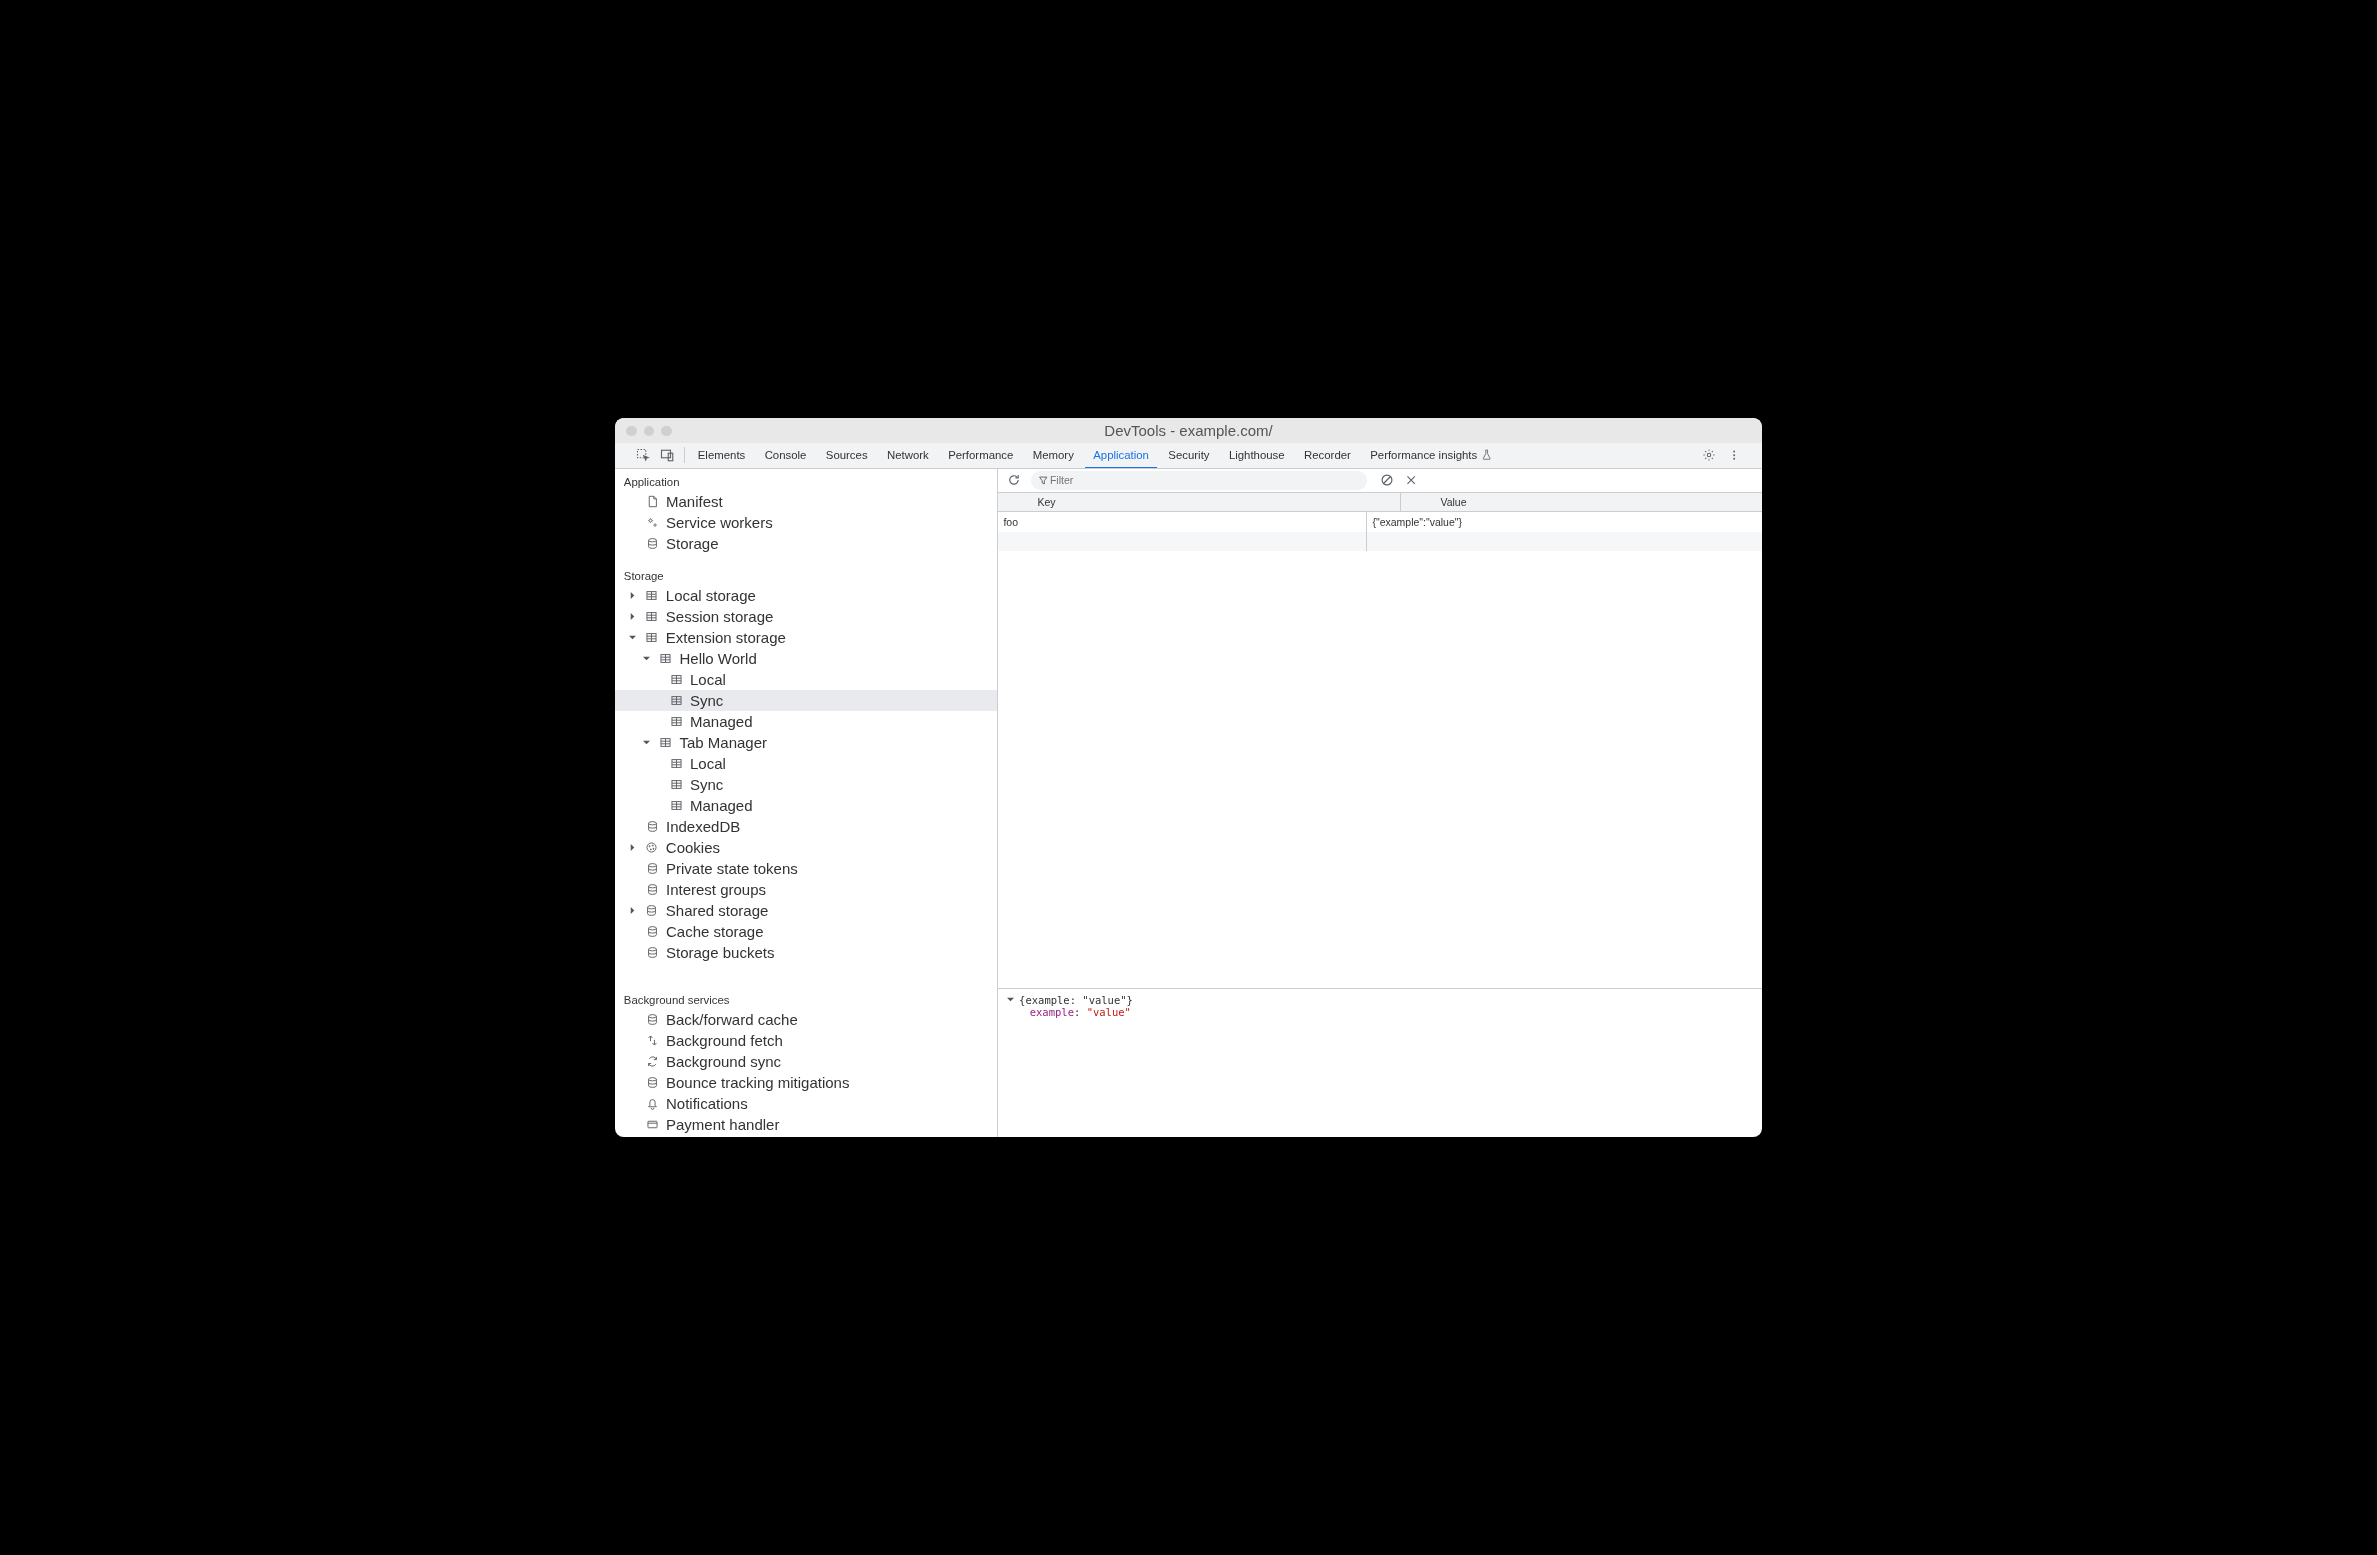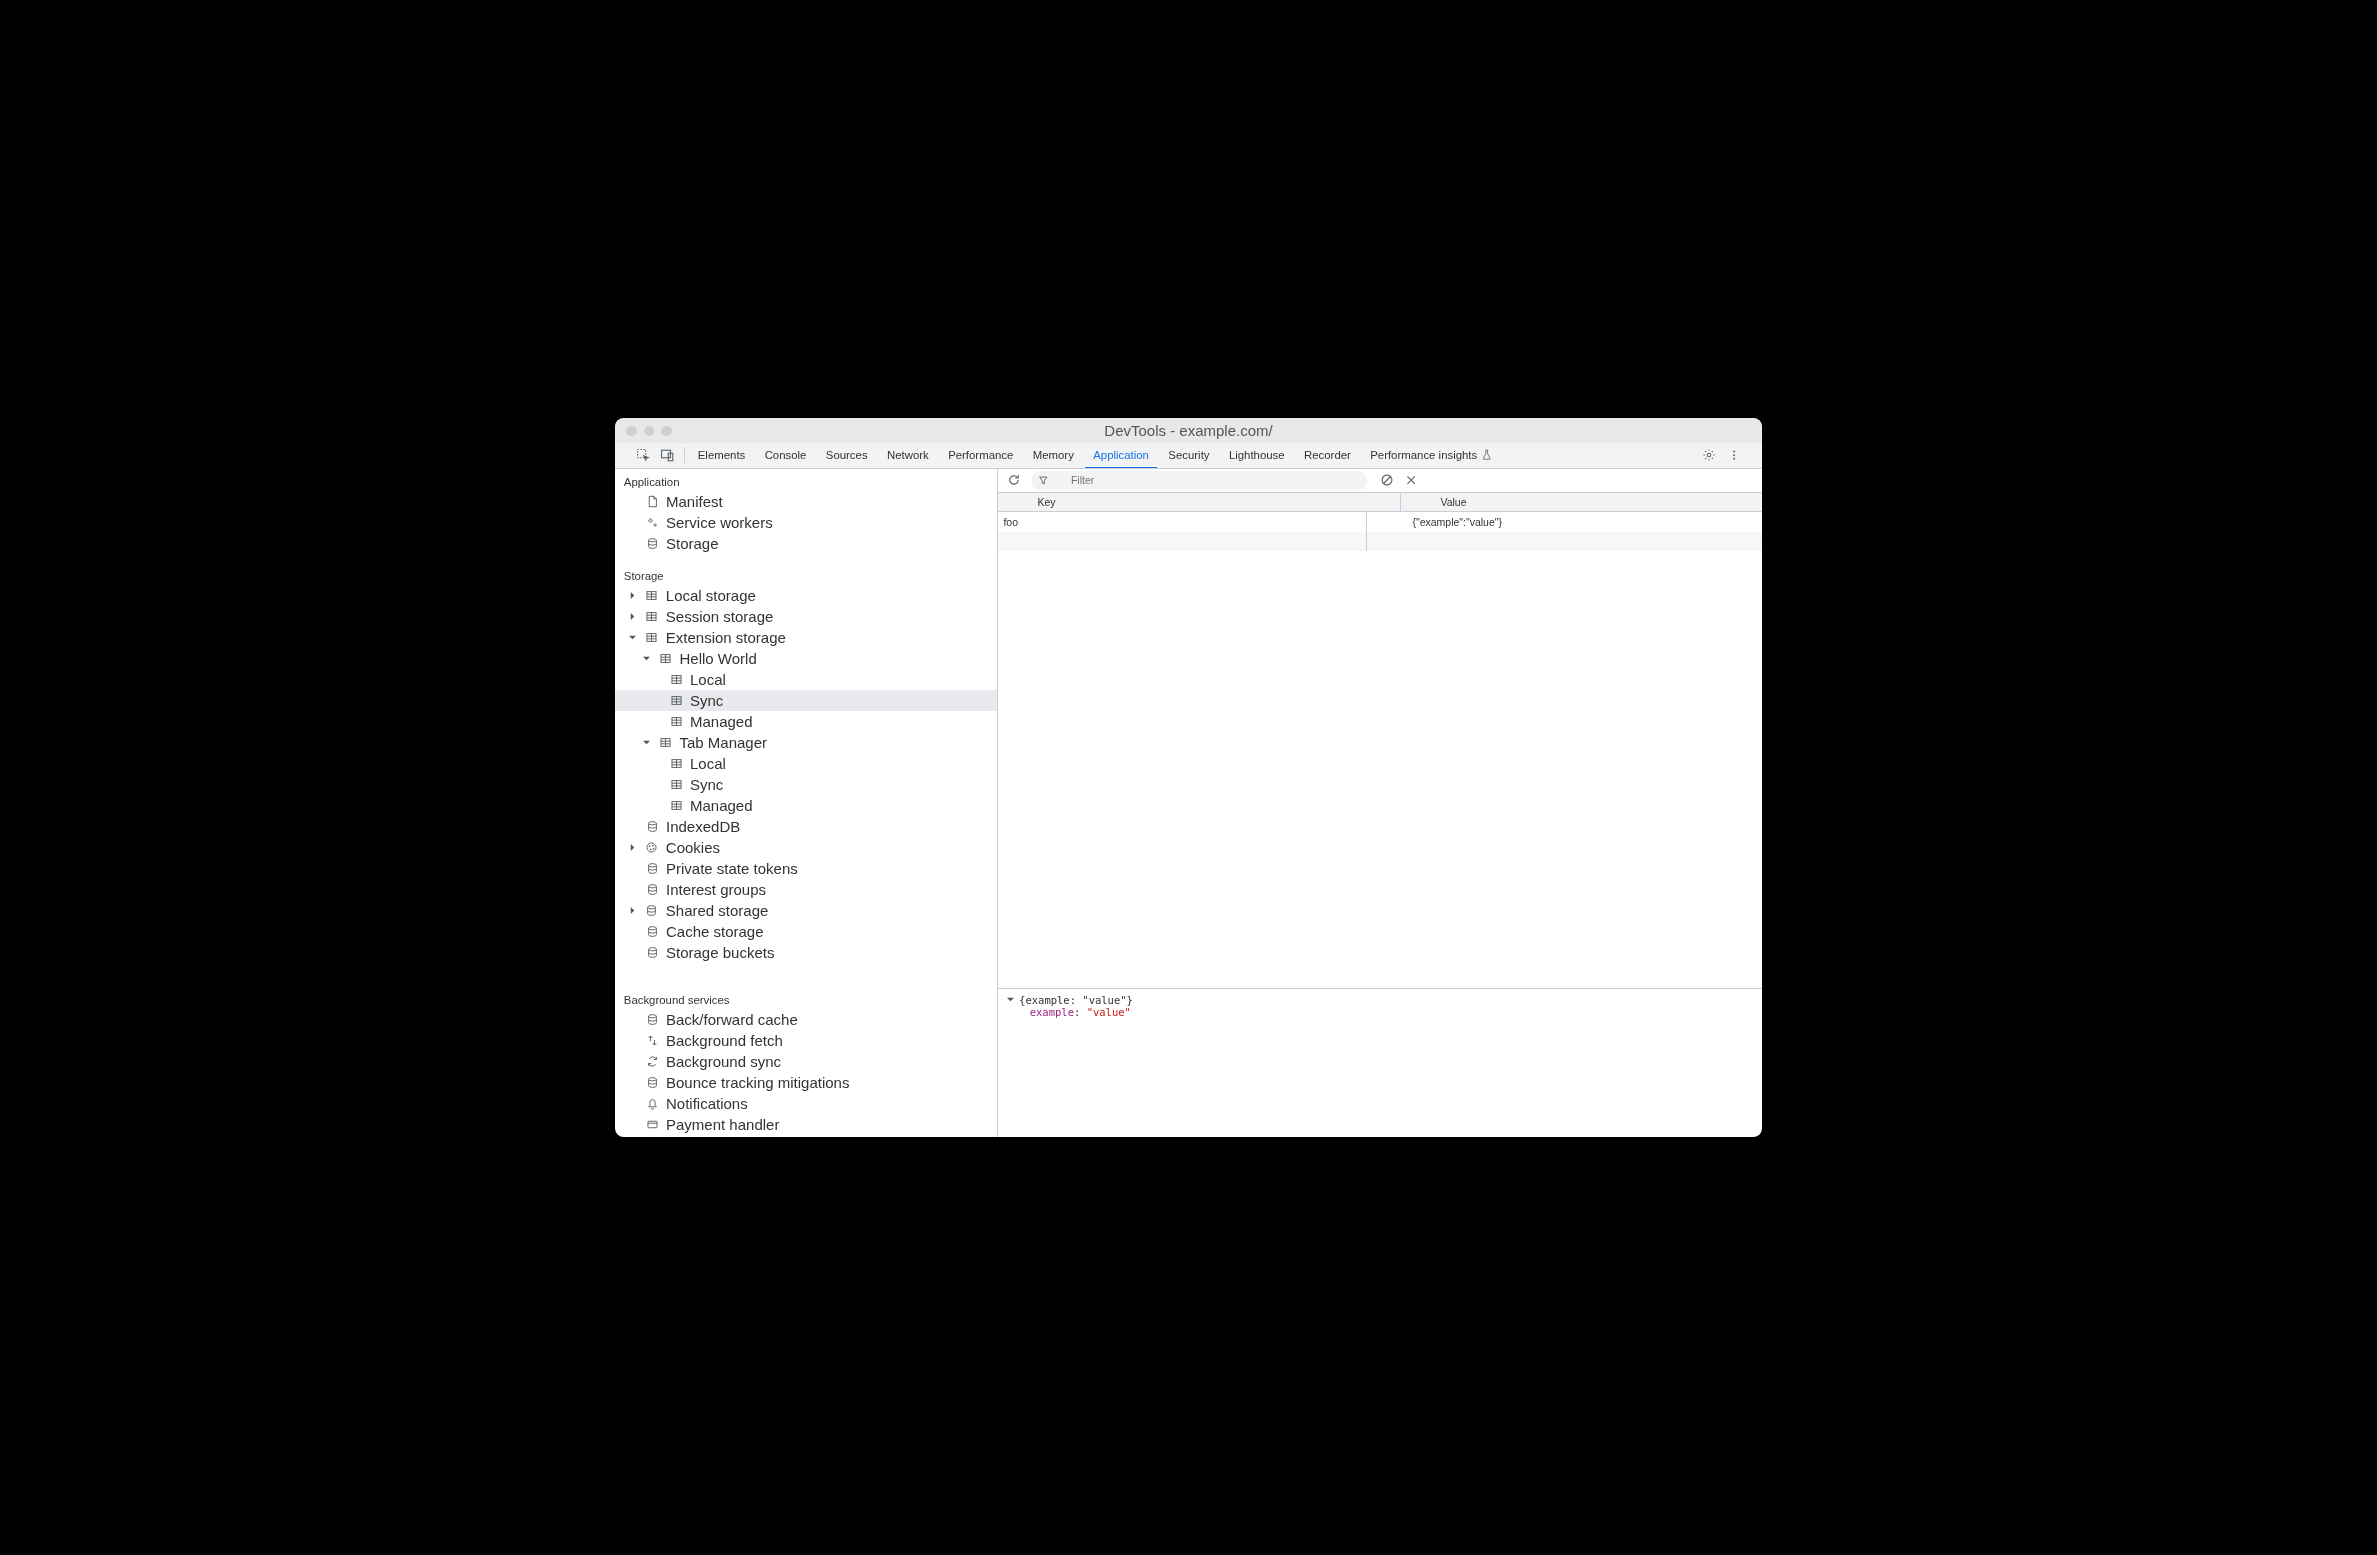--- a/index.html
+++ b/index.html
@@ -185,21 +185,21 @@
   align-items: center;
   padding: 0 7px;
   margin-left: 3.5px;
   margin-right: 5.3px;
 }
 .filter-box input {
   border: none;
   background: transparent;
   outline: none;
   font-size: 10.5px;
-  margin-left: 22px;
+  margin-left: 1px;
   flex: 1;
 }
 .grid-head {
   display: flex;
   height: 19.3px;
   background: #f1f3f4;
   border-bottom: 0.9px solid #cacdd1;
 }
 .grid-col {
   font-size: 10.5px;
@@ -212,21 +212,20 @@
 .col-key { width: 369px; border-right: 0.9px solid #cacdd1; }
 .col-val { flex: 1; }
 .grid-body {
   flex: 1;
   min-height: 416px;
   position: relative;
 }
 .grid-row {
   display: flex;
   height: 19.3px;
-  gap: 40px;
 }
 .grid-row:nth-child(odd) { background: #fff; }
 .grid-row:nth-child(even) { background: #f5f7f8; }
 .cell {
   font-size: 10.5px;
   color: #333;
   padding: 0 5.3px;
   display: flex;
   align-items: center;
 }

